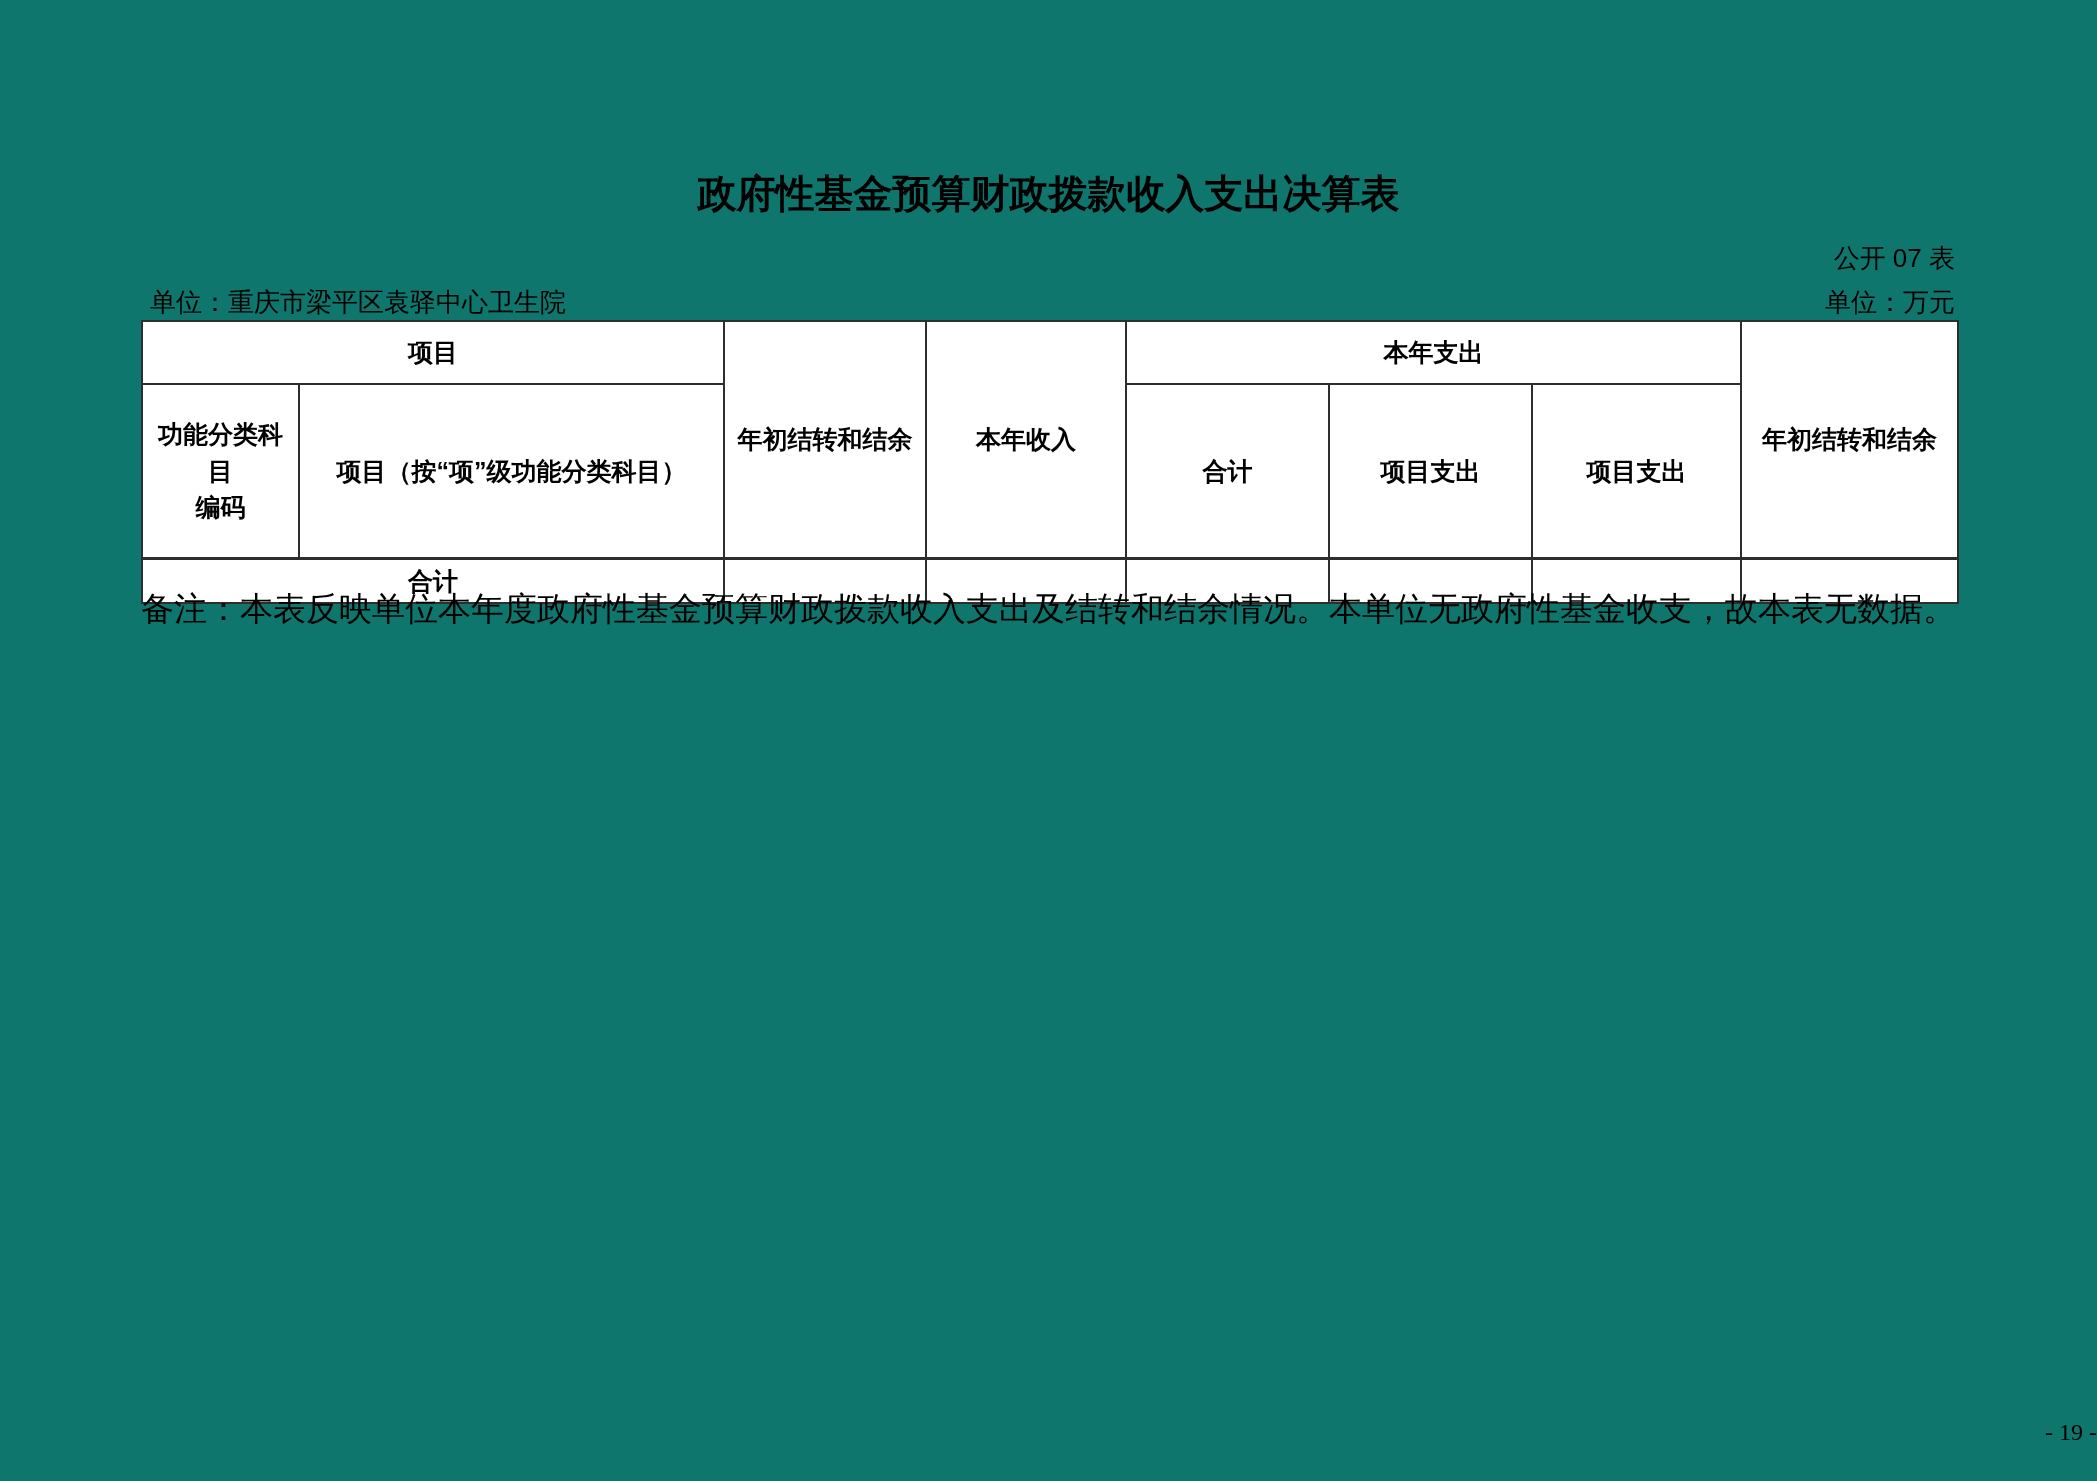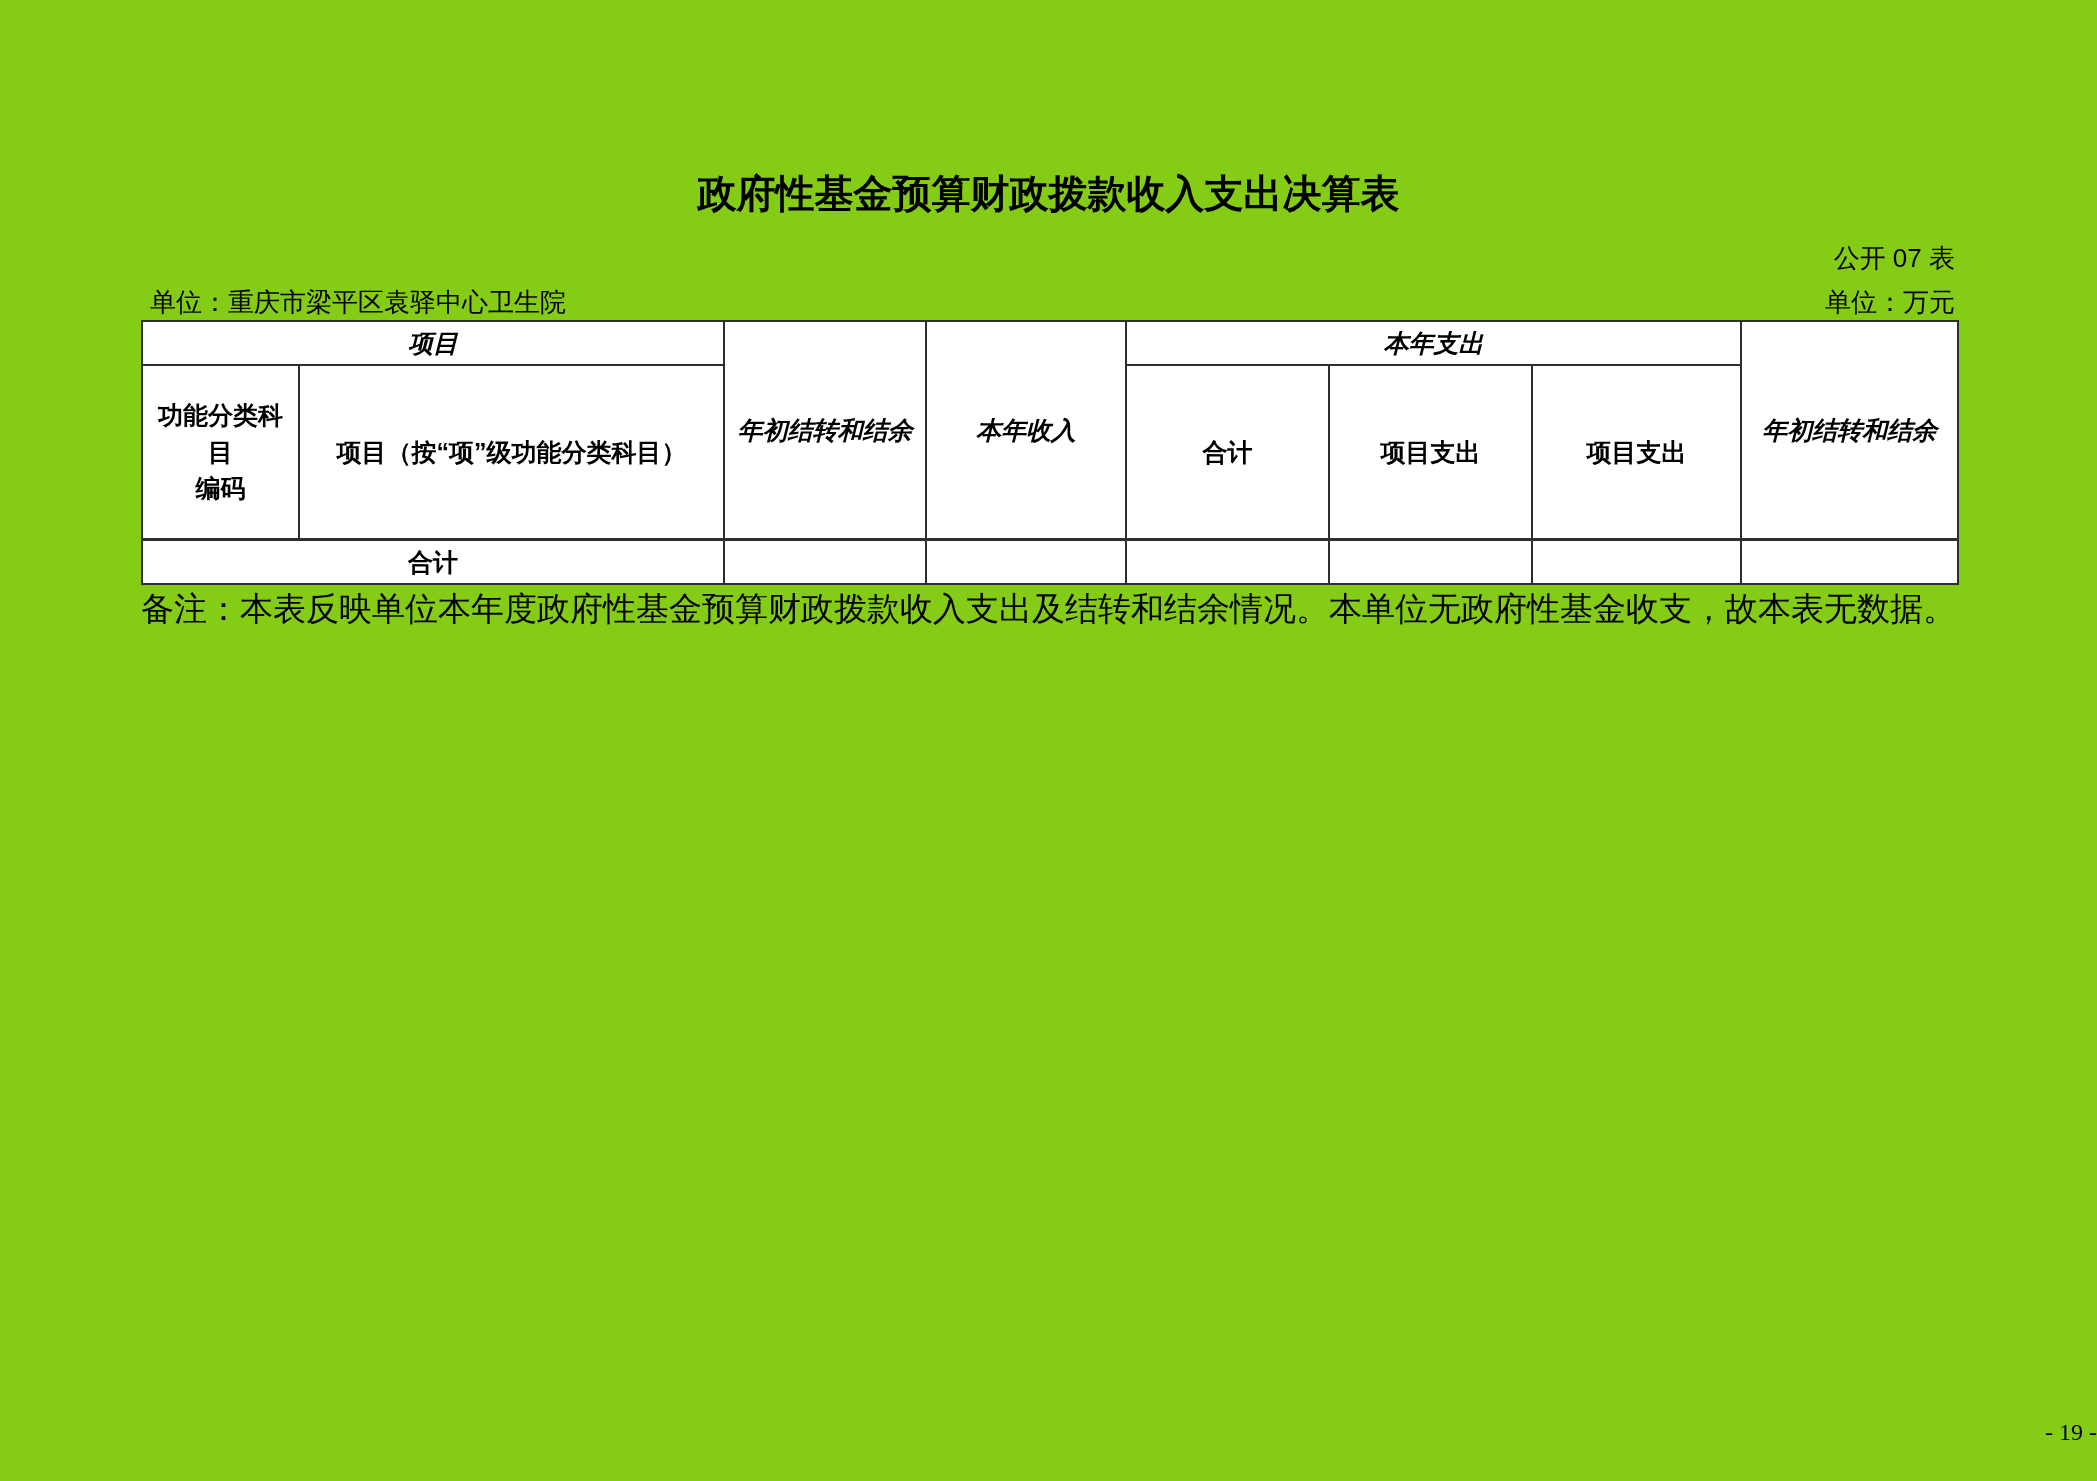--- a/index.html
+++ b/index.html
@@ -1,21 +1,21 @@
 <!DOCTYPE html>
 <html><head>
 <meta charset="utf-8">
 <style>
   * { margin: 0; padding: 0; box-sizing: border-box; }
   html, body { background: #ffffff; }
   .page {
     position: relative;
     width: 2097px;
     height: 1481px;
-    background: #84cc16;
+    background: #0f766e;
     color: #000000;
     font-family: "Liberation Serif", serif;
     overflow: hidden;
   }
   .doc-title {
     position: absolute;
     top: 172px;
     left: 0;
     width: 100%;
     text-align: center;
@@ -59,21 +59,21 @@
     border: 2px solid #2e2e2e;
     text-align: center;
     vertical-align: middle;
     font-family: "Liberation Sans", sans-serif;
     font-weight: bold;
     font-size: 25px;
     line-height: 1.45;
     padding: 0 4px;
     background: #ffffff;
   }
-  tr.row-group th { height: 44px; font-style: italic; }
+  tr.row-group th { height: 63px; }
   tr.row-sub th { height: 174px; }
   tr.row-total td { height: 45px; border-top: 3px solid #2e2e2e; }
   .two-line { white-space: pre-line; }
   .note-line {
     position: absolute;
     left: 141px;
     top: 594px;
     font-size: 33px;
     line-height: 30px;
     font-family: "Liberation Serif", serif;

